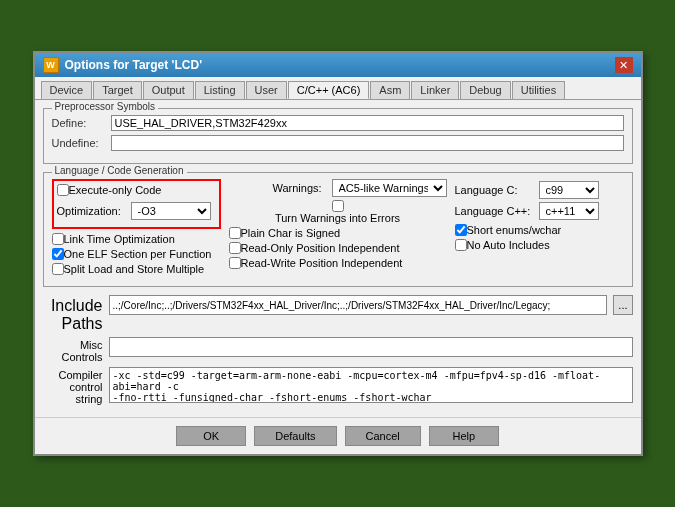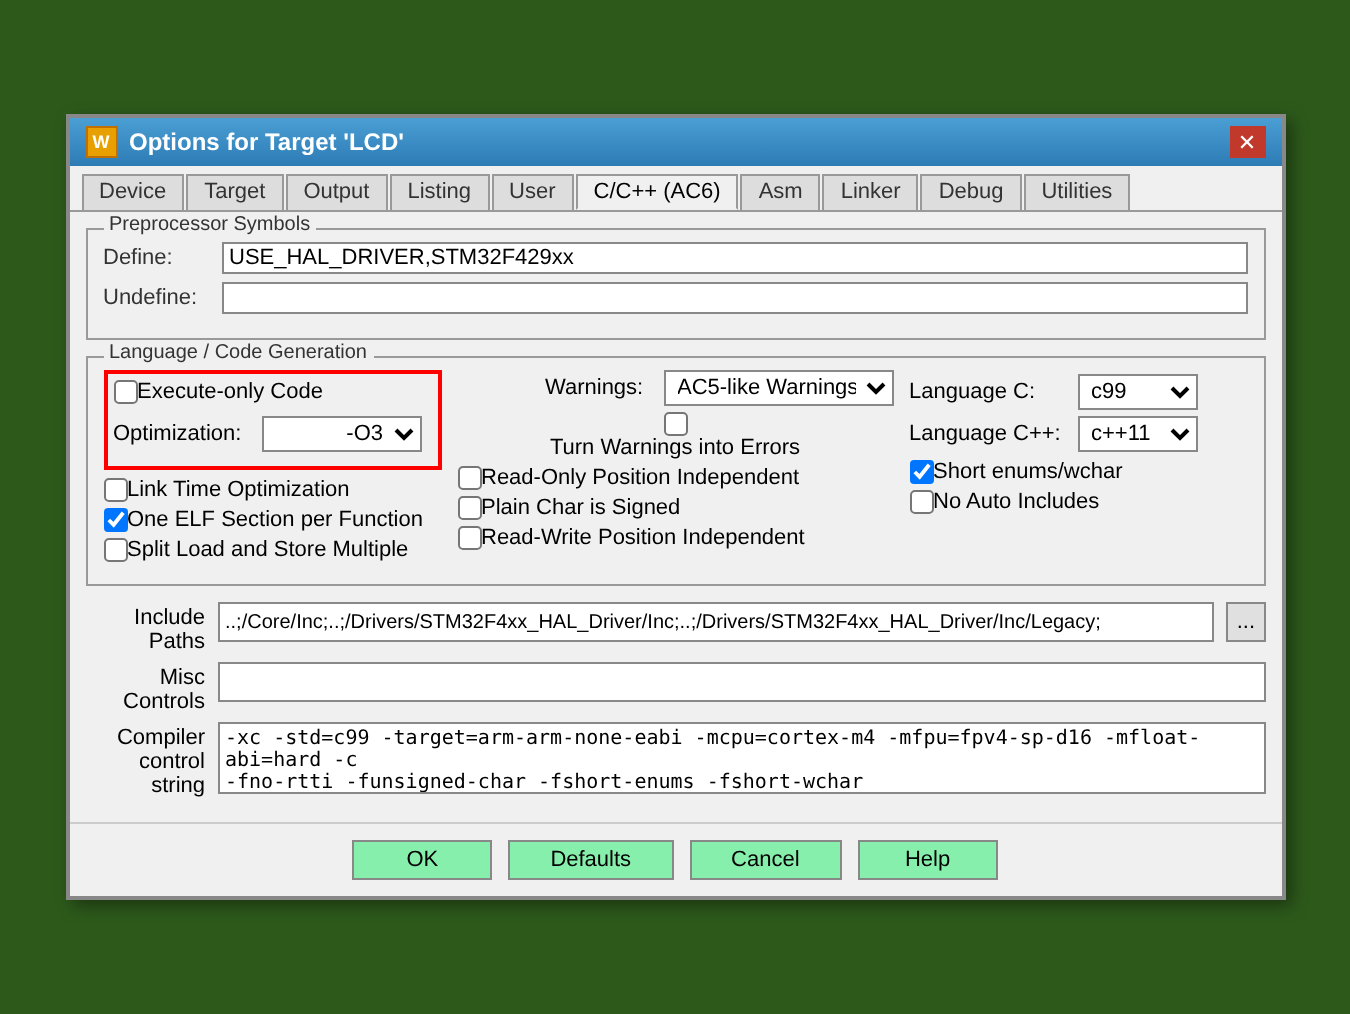--- a/index.html
+++ b/index.html
@@ -185,21 +185,21 @@
     }
     .footer {
       display: flex;
       justify-content: center;
       gap: 8px;
       padding: 8px;
       border-top: 1px solid #ccc;
     }
     .footer-btn {
       border: 1px solid #888;
-      background: #86efac;
+      background: #a3a3a3;
       padding: 3px 20px;
       font-size: 11px;
       cursor: pointer;
       min-width: 70px;
     }
     .warn-row {
       display: flex;
       align-items: center;
       gap: 4px;
     }
@@ -249,21 +249,21 @@
       <div style="display:flex; gap:8px;">
 
         <div style="flex:1;">
           <div class="highlighted-section">
             <div class="checkbox-row">
               <input type="checkbox" style="">
               <span>Execute-only Code</span>
             </div>
             <div class="row" style="margin-top:6px;">
               <span style="min-width:70px;">Optimization:</span>
-              <select style="width:80px;text-align:right;">
+              <select style="width:80px;">
                 <option>-O3</option>
                 <option>-O0</option>
                 <option>-O1</option>
                 <option>-O2</option>
                 <option>-Os</option>
               </select>
             </div>
           </div>
           <div class="checkbox-row">
             <input type="checkbox" style="">
@@ -287,25 +287,25 @@
               <option>All Warnings</option>
               <option>No Warnings</option>
             </select>
           </div>
           <div class="checkbox-row" style="margin-bottom:3px;flex-direction:column;">
             <input type="checkbox" style="">
             <span>Turn Warnings into Errors</span>
           </div>
           <div class="checkbox-row">
             <input type="checkbox" style="">
+            <span>Plain Char is Signed</span>
+          </div>
+          <div class="checkbox-row">
+            <input type="checkbox" style="">
             <span>Read-Only Position Independent</span>
-          </div>
-          <div class="checkbox-row">
-            <input type="checkbox" style="">
-            <span>Plain Char is Signed</span>
           </div>
           <div class="checkbox-row">
             <input type="checkbox" style="">
             <span>Read-Write Position Independent</span>
           </div>
         </div>
 
         <div style="flex:1; padding-top:2px;">
           <div class="lang-row">
             <span style="min-width:80px;">Language C:</span>
@@ -331,21 +331,21 @@
           </div>
           <div class="checkbox-row">
             <input type="checkbox" style="">
             <span>No Auto Includes</span>
           </div>
         </div>
       </div>
     </div>
 
     <div class="include-row">
-      <span class="include-label" style="white-space:pre-line; min-width:60px; font-size:11px;">Include
+      <span class="include-label" style="white-space:pre-line; min-width:60px; font-size:16px;">Include
 Paths</span>
       <input type="text" class="path-input" value="..;/Core/Inc;..;/Drivers/STM32F4xx_HAL_Driver/Inc;..;/Drivers/STM32F4xx_HAL_Driver/Inc/Legacy;" style="font-size: 10px;">
       <button class="browse-btn">...</button>
     </div>
 
     <div class="include-row">
       <span class="include-label" style="white-space:pre-line; min-width:60px; font-size:11px;">Misc
 Controls</span>
       <input type="text" class="path-input" style="">
     </div>

